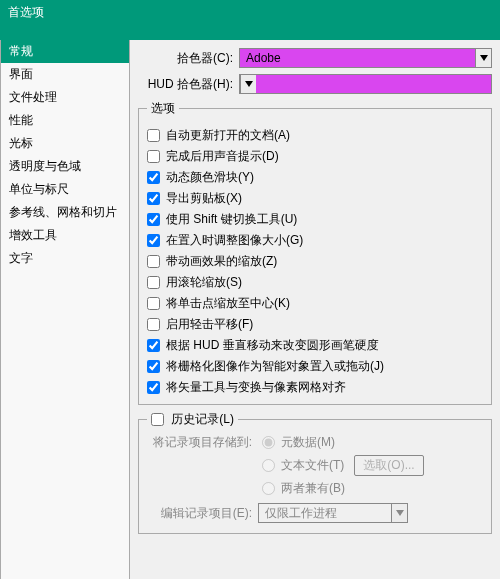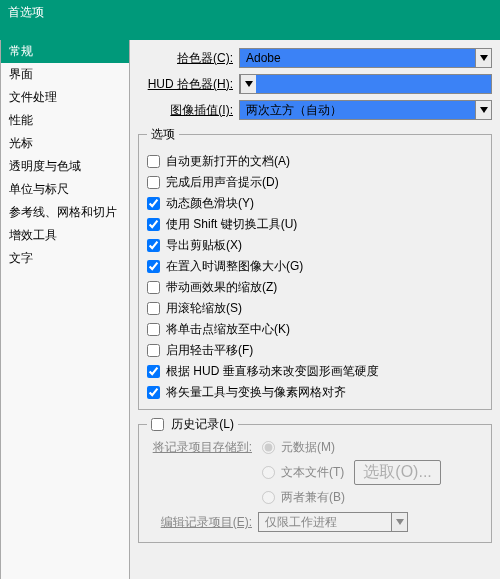--- a/index.html
+++ b/index.html
@@ -5,37 +5,37 @@
   * { box-sizing: border-box; margin: 0; padding: 0; }
   body { font-family: "SimSun", "Microsoft YaHei", sans-serif; font-size: 12px; background: #fff; color: #000; user-select: none; }
   .window { width: 500px; height: 579px; background: #f0f0f0; overflow: hidden; }
   .titlebar { background: #00997a; color: #fff; height: 40px; line-height: 24px; padding: 0 8px; font-size: 12px; }
   .body { display: flex; height: calc(579px - 24px); }
   .sidebar { width: 130px; background: #f8f8f8; border: 1px solid #aaa; border-top: none; overflow-y: auto; }
   .sidebar-item { padding: 3px 8px; cursor: default; }
   .sidebar-item.selected { background: #00997a; color: #fff; }
   .content { flex: 1; padding: 8px 8px 0 8px; overflow: hidden; }
   .row { display: flex; align-items: center; margin-bottom: 6px; }
-  .row-label { width: 95px; text-align: right; margin-right: 6px; white-space: nowrap; text-decoration: underline; }
-  .dropdown { flex: 1; display: flex; align-items: center; border: 1px solid #888; background: #3b82f6; height: 20px; }
+  .row-label { width: 95px; text-align: right; margin-right: 6px; white-space: nowrap; }
+  .dropdown { flex: 1; display: flex; align-items: center; border: 1px solid #888; background: #d946ef; height: 20px; }
   .dropdown.disabled { background: #f0f0f0; color: #888; }
   .dropdown span { flex: 1; padding: 0 6px; white-space: nowrap; overflow: hidden; }
   .dropdown .dd-btn { width: 16px; height: 18px; background: #ececec; border-left: 1px solid #888; display: flex; align-items: center; justify-content: center; }
   .dd-btn svg { width: 8px; height: 6px; }
   fieldset { border: 1px solid #aaa; margin-top: 6px; padding: 6px 8px 4px 8px; }
   legend { padding: 0 4px; }
   .check-row { display: flex; align-items: center; margin: 4px 0; }
   .check-row input[type="checkbox"] { margin-right: 6px; width: 13px; height: 13px; }
   .check-row label { cursor: default; }
   .disabled-text { color: #888; }
   .hl-row { display: flex; align-items: flex-start; margin-bottom: 6px; }
   .hl-col { flex: 1; display: flex; flex-direction: column; gap: 4px; padding-left: 4px; }
   .radio-row { display: flex; align-items: center; gap: 6px; }
   .radio-row input[type="radio"] { width: 13px; height: 13px; }
-  .btn { border: 1px solid #888; background: #f0f0f0; padding: 1px 8px; font-size: 16px; cursor: default; border-radius: 2px; }
+  .btn { border: 1px solid #888; background: #f0f0f0; padding: 1px 8px; font-size: 12px; cursor: default; border-radius: 2px; }
   .hl-actions { display: flex; align-items: center; gap: 6px; margin-left: 4px;}
 </style>
 </head>
 <body>
 
 <div class="window">
   <div class="titlebar">首选项</div>
   <div class="body">
 
     <div class="sidebar" id="sidebar">
@@ -67,54 +67,43 @@
       <div class="row">
         <div class="row-label">HUD 拾色器(H):</div>
         <div class="dropdown">
           <div class="dd-btn">
               <svg viewBox="0 0 8 6">
                 <polygon points="0,0 8,0 4,6" fill="#000"></polygon>
               </svg>
             </div>
         </div>
       </div>
-      <div class="row">
-        <div class="row-label">图像插值(I):</div>
-        <div class="dropdown">
-          <span>两次立方（自动）</span>
-          <div class="dd-btn">
-              <svg viewBox="0 0 8 6">
-                <polygon points="0,0 8,0 4,6" fill="#000"></polygon>
-              </svg>
-            </div>
-        </div>
-      </div>
 
       <fieldset>
         <legend>选项</legend>
         <div id="options-list">
             <div class="check-row">
               <input type="checkbox" style="">
               <label>自动更新打开的文档(A)</label>
             </div>
             <div class="check-row">
               <input type="checkbox" style="">
               <label>完成后用声音提示(D)</label>
             </div>
             <div class="check-row">
               <input type="checkbox" checked="" style="">
               <label>动态颜色滑块(Y)</label>
             </div>
             <div class="check-row">
               <input type="checkbox" checked="" style="">
-              <label>使用 Shift 键切换工具(U)</label>
+              <label>导出剪贴板(X)</label>
             </div>
             <div class="check-row">
               <input type="checkbox" checked="" style="">
-              <label>导出剪贴板(X)</label>
+              <label>使用 Shift 键切换工具(U)</label>
             </div>
             <div class="check-row">
               <input type="checkbox" checked="" style="">
               <label>在置入时调整图像大小(G)</label>
             </div>
             <div class="check-row">
               <input type="checkbox" style="">
               <label>带动画效果的缩放(Z)</label>
             </div>
             <div class="check-row">
@@ -125,20 +114,24 @@
               <input type="checkbox" style="">
               <label>将单击点缩放至中心(K)</label>
             </div>
             <div class="check-row">
               <input type="checkbox" style="">
               <label>启用轻击平移(F)</label>
             </div>
             <div class="check-row">
               <input type="checkbox" checked="" style="">
               <label>根据 HUD 垂直移动来改变圆形画笔硬度</label>
+            </div>
+            <div class="check-row">
+              <input type="checkbox" checked="" style="">
+              <label>将栅格化图像作为智能对象置入或拖动(J)</label>
             </div>
             <div class="check-row">
               <input type="checkbox" checked="" style="">
               <label>将矢量工具与变换与像素网格对齐</label>
             </div>
           </div>
       </fieldset>
 
       <fieldset>
         <legend>

